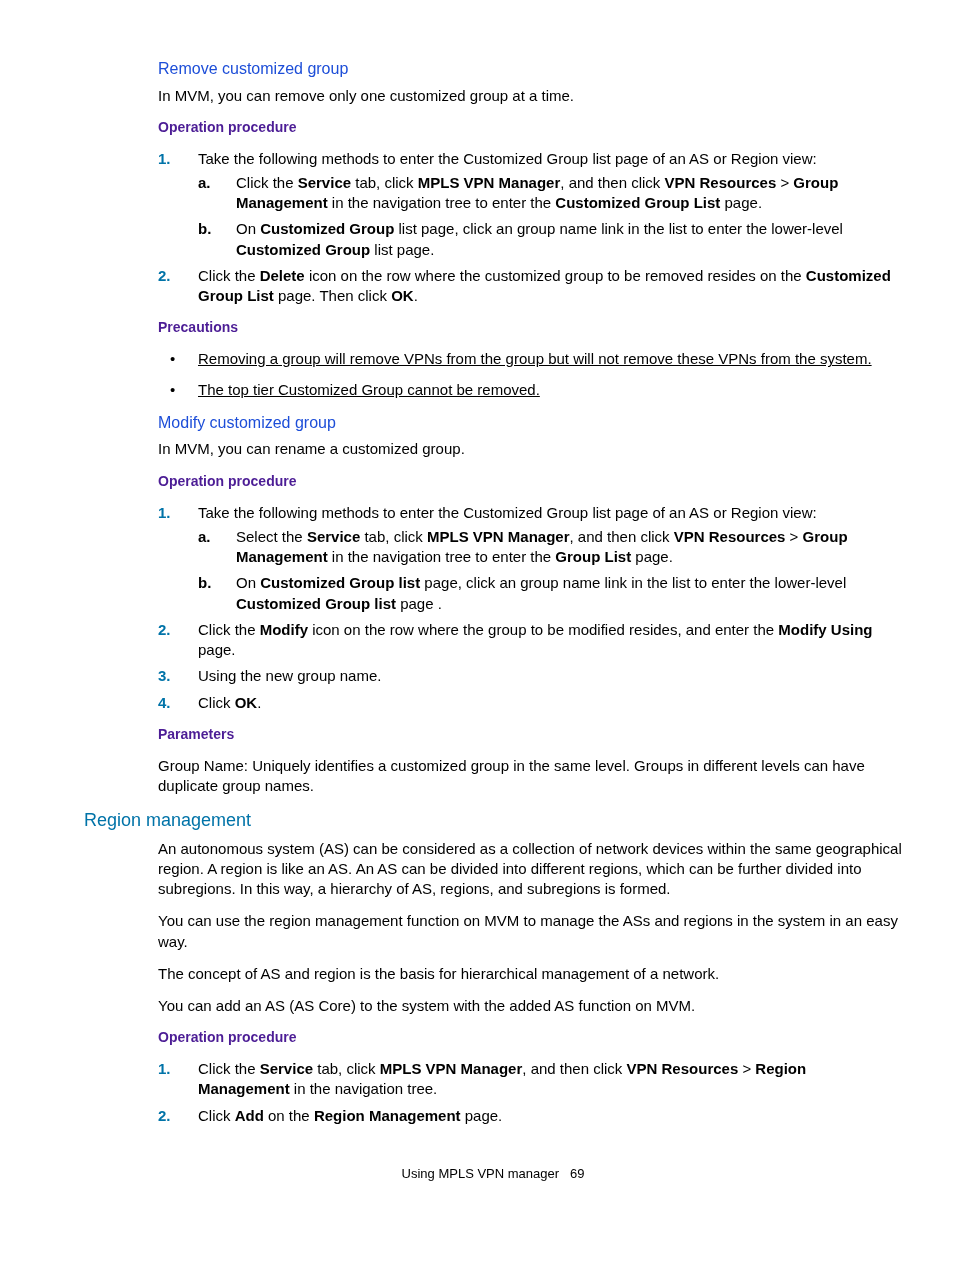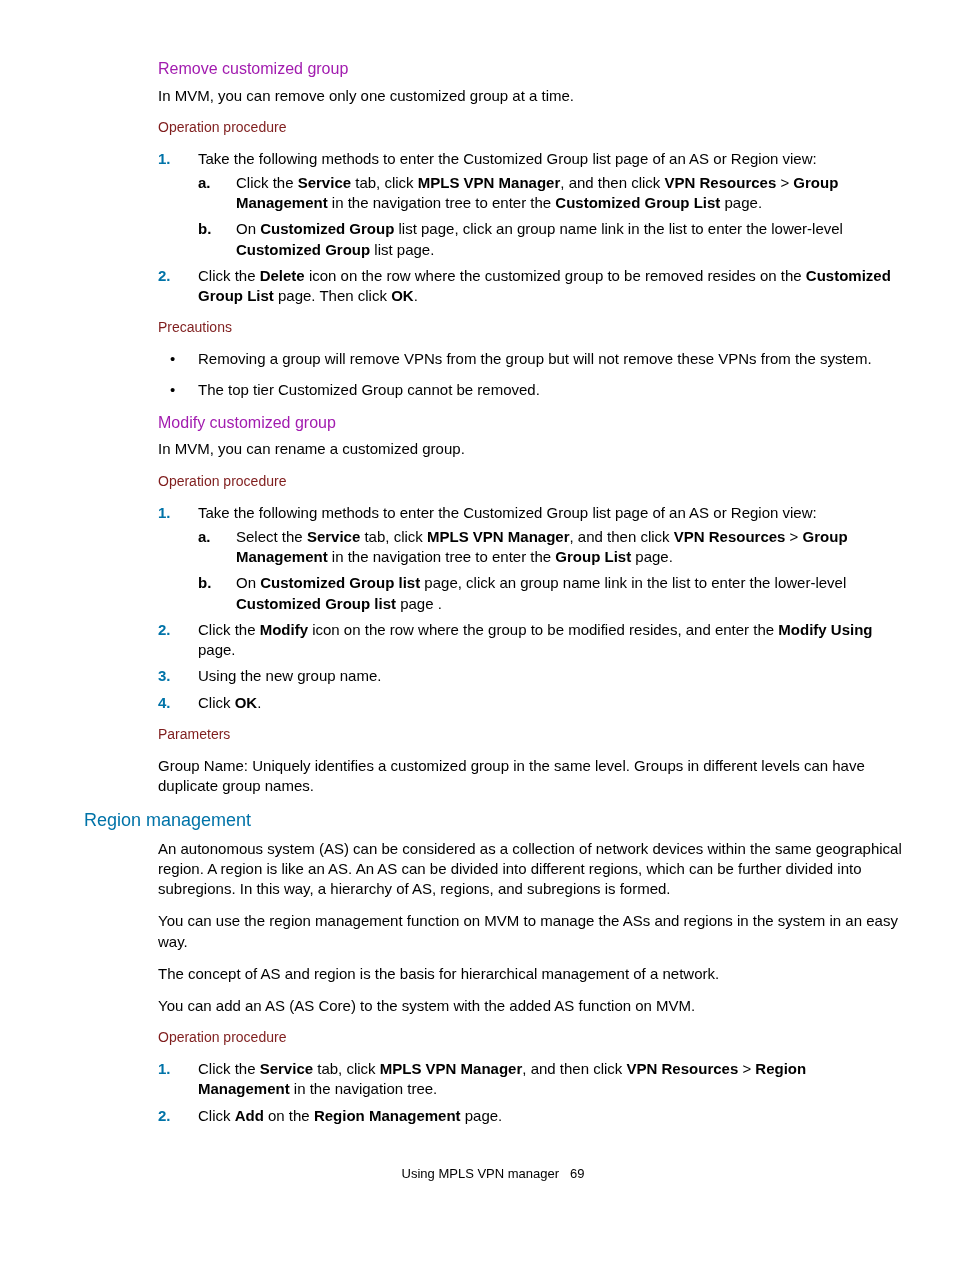--- a/index.html
+++ b/index.html
@@ -6,36 +6,36 @@
     font-family: Arial, Helvetica, sans-serif;
     font-size: 15px;
     color: #000;
     margin: 0;
     padding: 58px 52px 40px 84px;
     width: 954px;
     box-sizing: border-box;
     line-height: 1.35;
   }
   .h-blue {
-    color: #a21caf;
+    color: #1d4ed8;
     font-size: 16px;
     font-weight: normal;
     margin: 0 0 6px 0;
   }
   .h-blue-large {
     color: #0073a8;
     font-size: 18px;
     font-weight: normal;
     margin: 0 0 6px 0;
   }
   .indent1 { margin-left: 74px; }
   .indent0 { margin-left: 0px; }
   .sub-bold {
-    color: #7f1d1d;
-    font-weight: normal;
+    color: #4c1d95;
+    font-weight: bold;
     font-size: 14px;
   }
   p { margin: 0 0 12px 0; }
   ol.num {
     list-style: none;
     padding: 0;
     margin: 0 0 12px 0;
   }
   ol.num > li {
     position: relative;
@@ -60,20 +60,21 @@
   }
   ol.alpha > li > .marker {
     position: absolute;
     left: 0;
     font-weight: bold;
   }
   ul.bul {
     list-style: none;
     padding: 0;
     margin: 0 0 12px 0;
+    text-decoration: underline;
   }
   ul.bul > li {
     position: relative;
     padding-left: 40px;
     margin-bottom: 10px;
   }
   ul.bul > li::before {
     content: "•";
     position: absolute;
     left: 12px;

